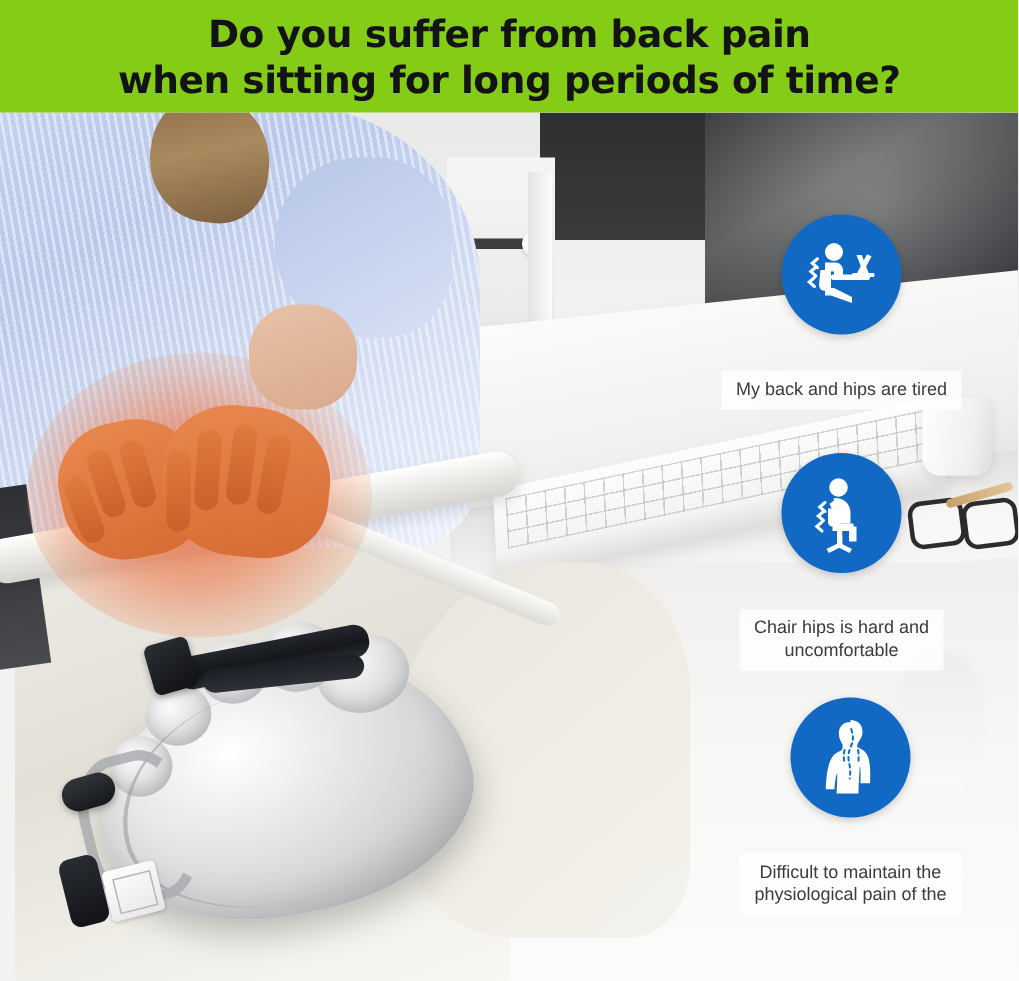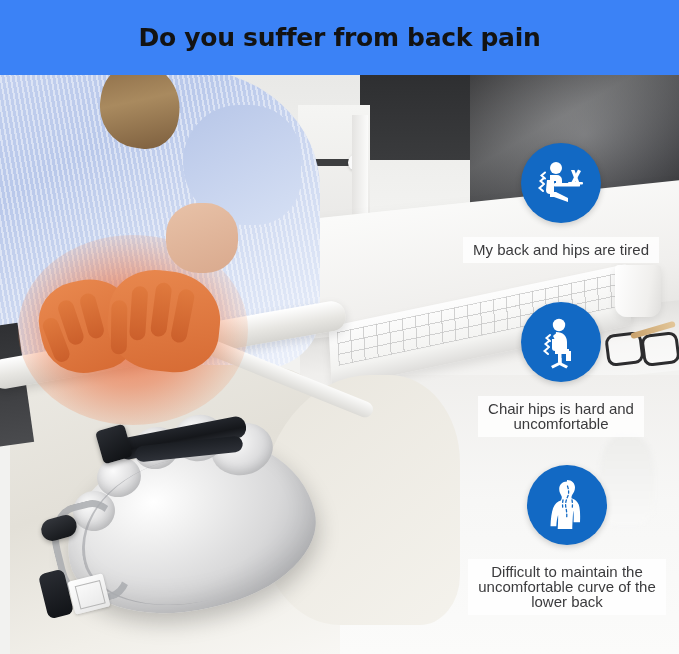--- a/index.html
+++ b/index.html
@@ -17,21 +17,21 @@
     overflow: hidden;
     background: #ffffff;
   }
 
   
   #header {
     position: absolute;
     left: 0; top: 0;
     width: 679px;
     height: 75px;
-    background: #3b82f6;
+    background: #84cc16;
     display: flex;
     flex-direction: column;
     align-items: center;
     justify-content: center;
     z-index: 40;
   }
   .headline-line {
     font-family: "DejaVu Sans", "Liberation Sans", sans-serif;
     font-weight: bold;
     font-size: 25px;
@@ -401,44 +401,45 @@
   }
   .badge-circle {
     width: 80px; height: 80px;
     border-radius: 50%;
     display: flex;
     align-items: center;
     justify-content: center;
     box-shadow: 0 2px 6px rgba(0,0,0,0.18);
   }
   .caption {
-    margin-top: 14px;
+    margin-top: 24px;
     padding: 5px 10px 6px 10px;
     background: rgba(255,255,255,0.80);
     color: #3b3b3d;
     font-family: "Liberation Sans", sans-serif;
-    font-size: 15px;
+    font-size: 12px;
     line-height: 15px;
     text-align: center;
     white-space: nowrap;
   }
   #feature-1 { left: 483px; top: 143px; width: 156px; }
   #feature-2 { left: 483px; top: 302px; width: 156px; }
   #feature-3 { left: 491px; top: 465px; width: 152px; justify-content: flex-end; }
   #feature-1 .badge-circle,
   #feature-2 .badge-circle,
   #feature-3 .badge-circle { margin-left: auto; margin-right: auto; }
 </style>
 </head>
 <body>
 
 <div id="page">
 
   <div id="header">
     <div class="headline-line">Do you suffer from back pain</div>
+    <div class="headline-line">when sitting for long periods of time?</div>
   </div>
 
   <div id="photo">
     <div class="bg-wall"></div>
     <div class="monitor-side"></div>
     <div class="cabinet"></div>
     <div class="cabinet-handle"></div>
     <div class="cabinet-knob"></div>
     <div class="monitor-screen"></div>
     <div class="monitor-stand"></div>
@@ -557,18 +558,17 @@
         </g>
         <g stroke="#1269C4" stroke-width="1.3" fill="none" stroke-dasharray="2.4 2.4" stroke-linecap="round">
           <path d="M29.5 10 c1.6 5 1.4 8 0 11 c-1.6 3.4 -2.4 7 -1.6 10.6 c0.8 3.6 1.2 7.4 0.6 11.4"></path>
           <path d="M25 24 c-0.6 3 -0.6 6 0 9"></path>
           <path d="M34 24 c0.6 3 0.6 6 0 9"></path>
         </g>
       </svg>
     </div>
     <div class="caption">
       <div>Difficult to maintain the</div>
-      <div>uncomfortable curve of the</div>
-      <div>lower back</div>
+      <div>physiological pain of the</div>
     </div>
   </div>
 
 </div>
 
 </body></html>

